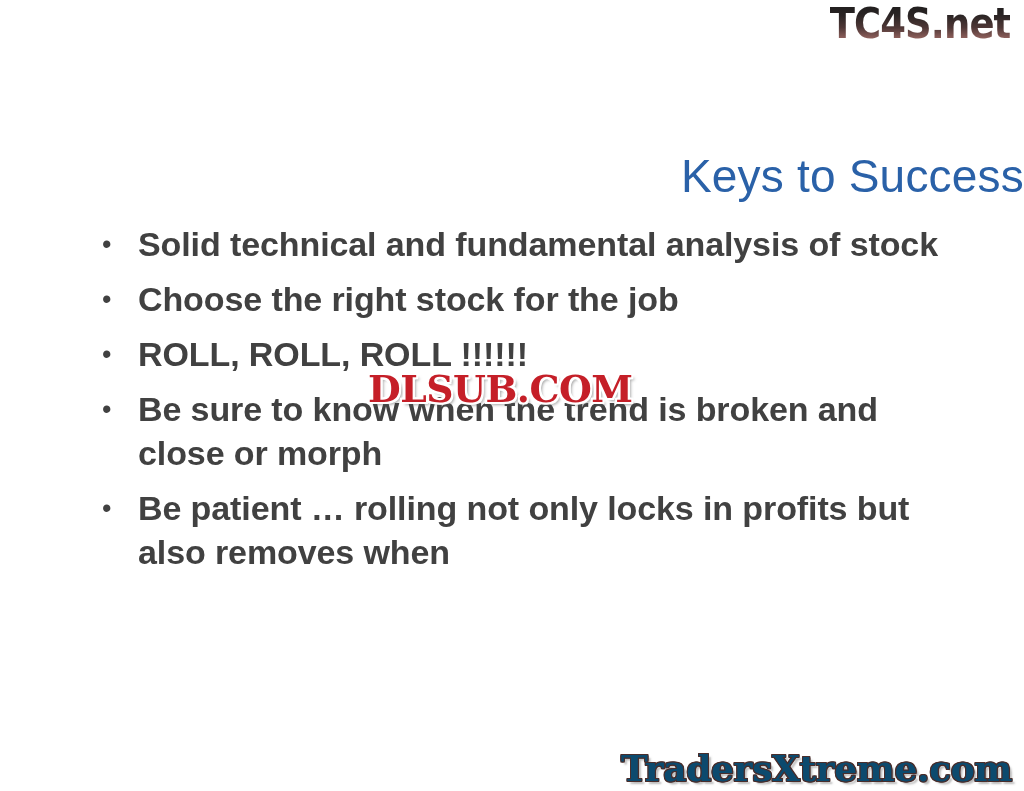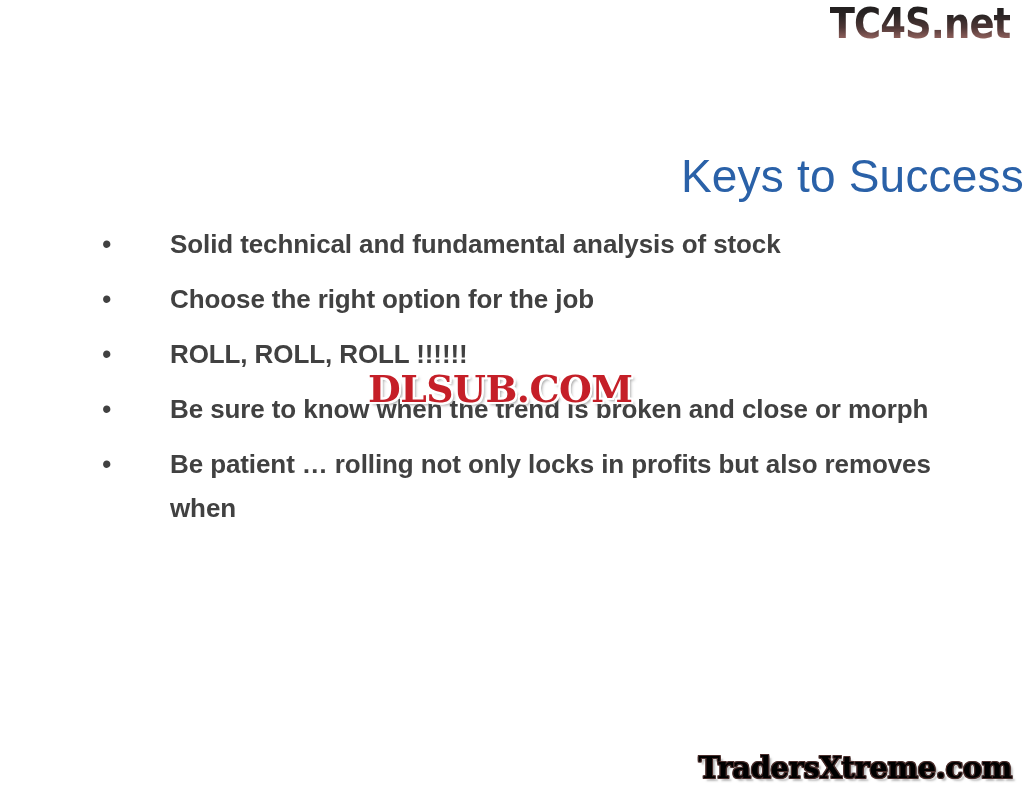--- a/index.html
+++ b/index.html
@@ -85,25 +85,24 @@
     line-height: 44px;
     color: #414141;
     text-align: left;
     padding-left: 6px;
     box-sizing: border-box;
   }
   .bullet-text {
     flex: 1 1 auto;
     font-family: "Liberation Sans", sans-serif;
     font-weight: bold;
-    font-size: 26px;
+    font-size: 34px;
     line-height: 44px;
     color: #414141;
     letter-spacing: -0.1px;
-    margin-left: 32px;
   }
 
   
   .watermark {
     position: absolute;
     left: 368px;
     top: 367px;
     font-family: "DejaVu Serif", serif;
     font-weight: bold;
     font-size: 37px;
@@ -123,24 +122,24 @@
     pointer-events: none;
   }
 
   
   .footer-logo {
     position: absolute;
     right: 12px;
     bottom: 4px;
     font-family: "DejaVu Serif", serif;
     font-weight: bold;
-    font-size: 29px;
+    font-size: 36px;
     line-height: 38px;
     letter-spacing: -0.4px;
-    color: #000000;
+    color: #0c4a6e;
     white-space: nowrap;
     text-shadow:
        1px 0 0 #4a2e2c, -1px 0 0 #4a2e2c,
        0 1px 0 #4a2e2c, 0 -1px 0 #4a2e2c,
        1px 1px 0 #4a2e2c, -1px 1px 0 #4a2e2c,
        1px -1px 0 #4a2e2c, -1px -1px 0 #4a2e2c,
        3px 3px 2px rgba(120,120,120,0.5);
     user-select: none;
   }
 </style>
@@ -155,21 +154,21 @@
 
   <ul class="body-list">
 
     <li class="bullet-row">
       <span class="bullet-mark">•</span>
       <span class="bullet-text">Solid technical and fundamental analysis of stock</span>
     </li>
 
     <li class="bullet-row">
       <span class="bullet-mark">•</span>
-      <span class="bullet-text">Choose the right option for the job</span>
+      <span class="bullet-text">Choose the right stock for the job</span>
     </li>
 
     <li class="bullet-row">
       <span class="bullet-mark">•</span>
       <span class="bullet-text">ROLL, ROLL, ROLL  !!!!!!</span>
     </li>
 
     <li class="bullet-row">
       <span class="bullet-mark">•</span>
       <span class="bullet-text">Be sure to know when the trend is broken and close or morph</span>

